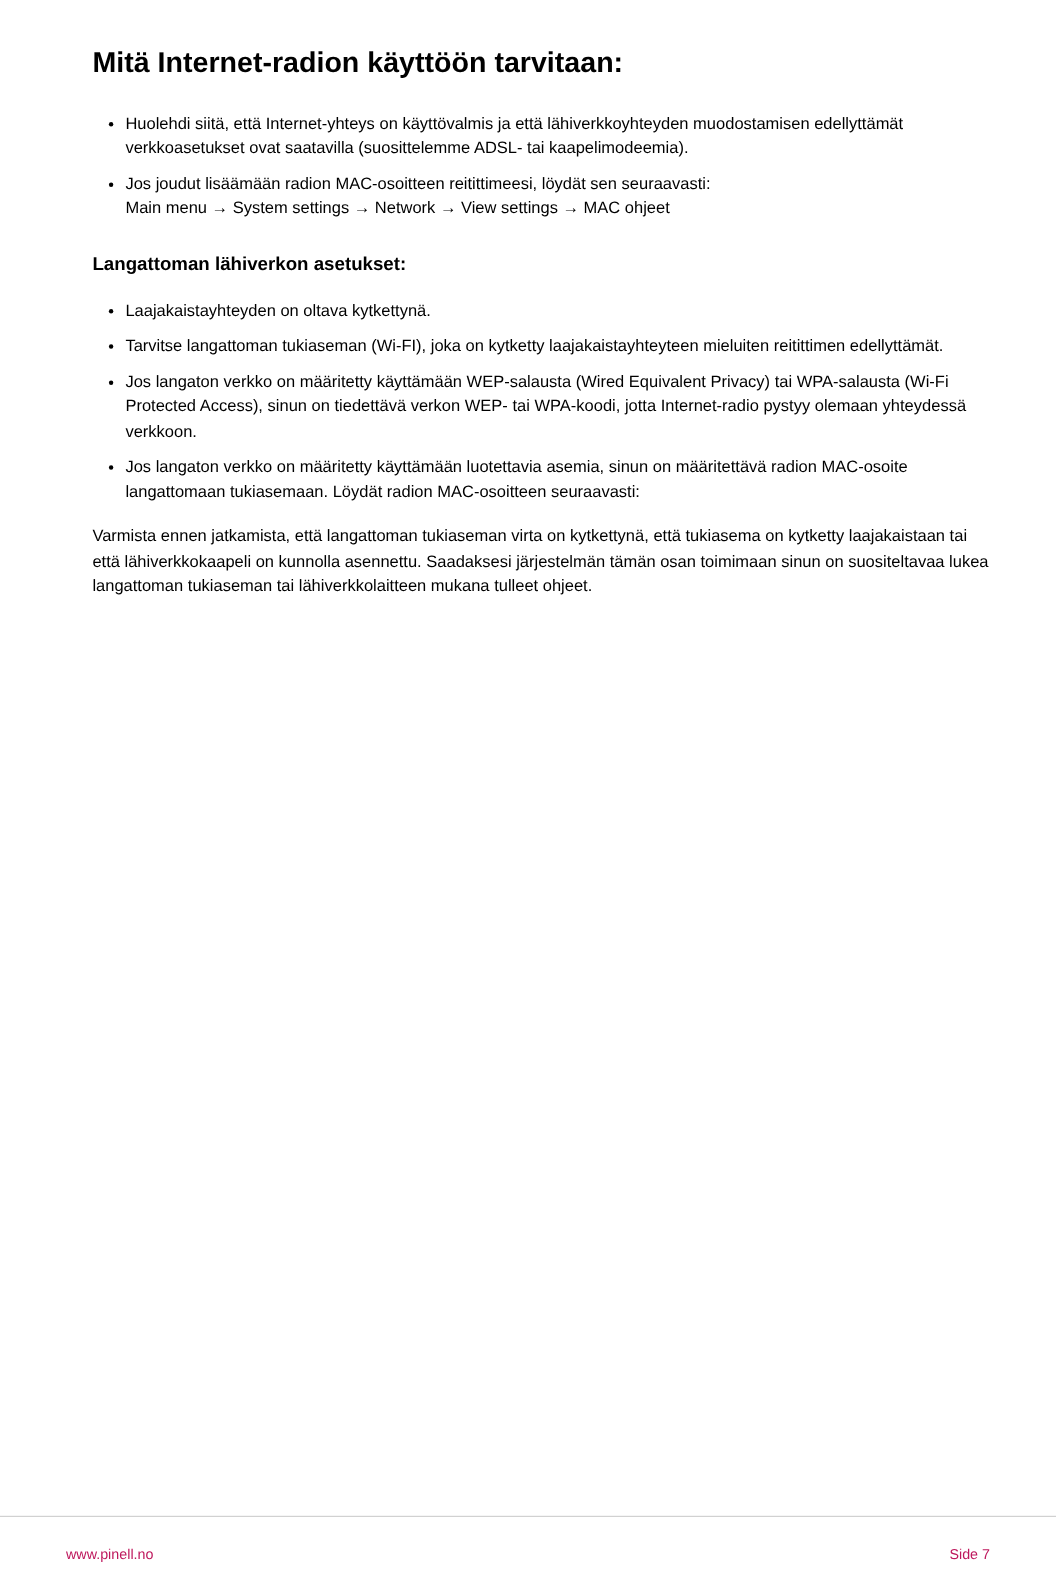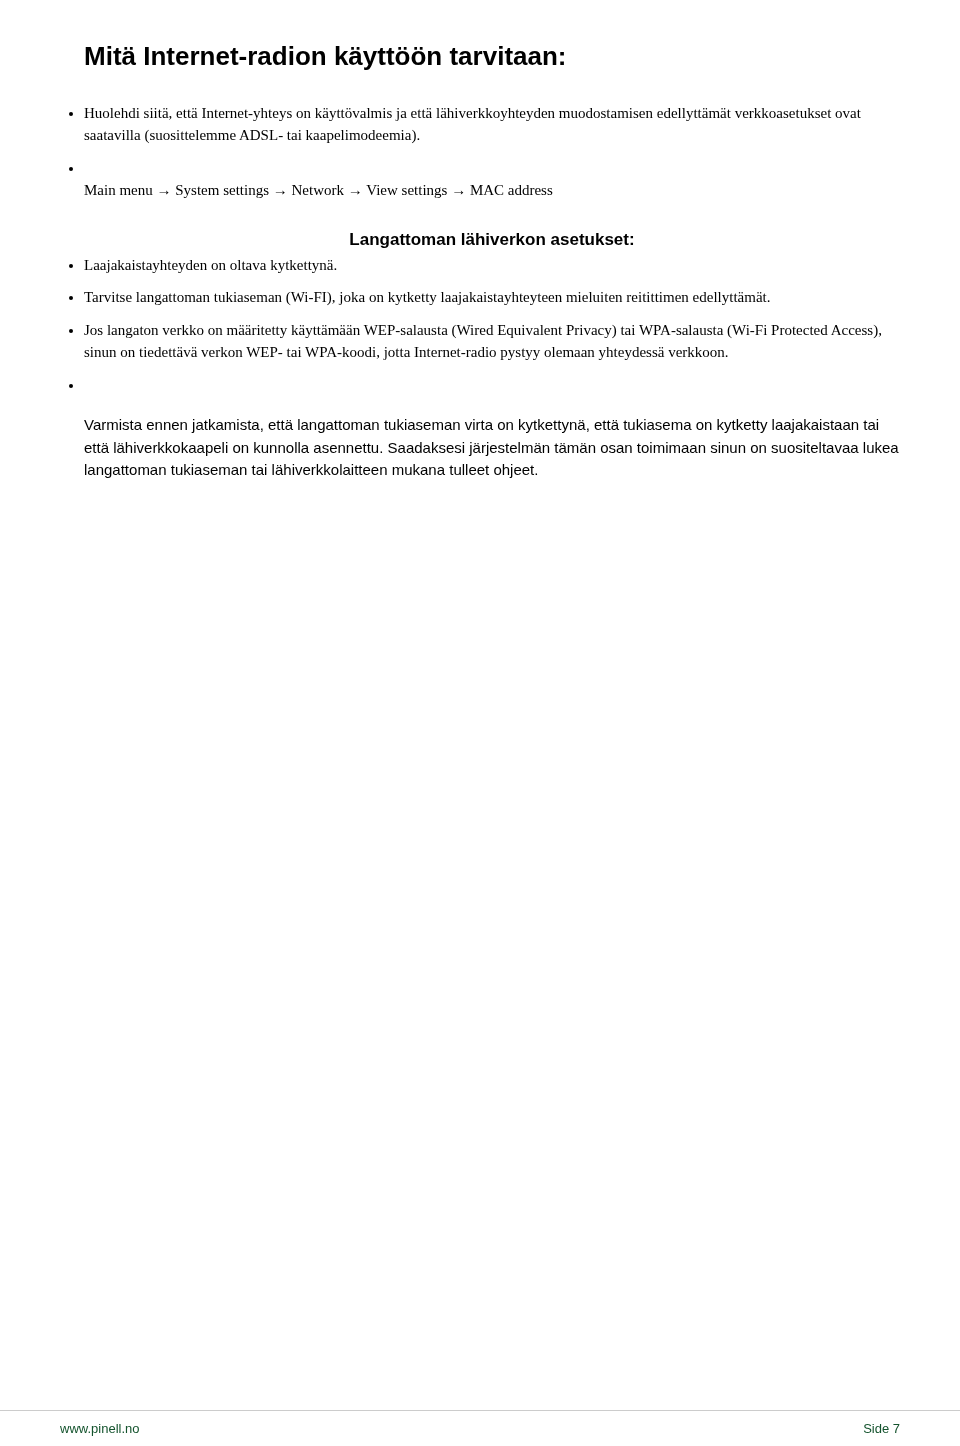--- a/index.html
+++ b/index.html
@@ -28,86 +28,85 @@
     h2 {
       font-size: 17px;
       font-weight: bold;
       margin-bottom: 10px;
       line-height: 1.4;
     }
     h3 {
       font-size: 17px;
       font-weight: bold;
       margin-top: 28px;
-      margin-bottom: 4px;
-      text-align: center;
+      margin-bottom: 22px;
     }
     p {
       margin-bottom: 12px;
       line-height: 1.5;
     }
     ul {
+      margin-left: 30px;
       margin-bottom: 10px;
-      font-family: Liberation Serif, serif;
     }
     ul li {
       margin-bottom: 10px;
       line-height: 1.5;
       list-style-type: disc;
     }
     .section {
       margin-bottom: 18px;
     }
     .footer {
       position: absolute;
       bottom: 0;
       left: 0;
       right: 0;
       border-top: 1px solid #ccc;
-      padding: 10px 60px;
+      padding: 26px 60px;
       display: flex;
       justify-content: space-between;
       align-items: flex-end;
       font-size: 13px;
-      color: #14532d;
+      color: #be185d;
     }
   </style>
 </head>
 <body>
 
 <div class="page-wrapper">
 
   <h1>Mitä Internet-radion käyttöön tarvitaan:</h1>
 
   <div class="section">
     <ul>
       <li>
         <span>Huolehdi siitä, että Internet-yhteys on käyttövalmis ja että lähiverkkoyhteyden muodostamisen edellyttämät verkkoasetukset ovat saatavilla (suosittelemme ADSL- tai kaapelimodeemia).</span>
       </li>
       <li>
-        <br>
-        <span>Main menu → System settings → Network → View settings → MAC address</span>
+        <span>Jos joudut lisäämään radion MAC-osoitteen reitittimeesi, löydät sen seuraavasti:</span><br>
+        <span>Main menu → System settings → Network → View settings → MAC ohjeet</span>
       </li>
     </ul>
   </div>
 
   <div class="section">
     <h3>Langattoman lähiverkon asetukset:</h3>
     <ul>
       <li>
         <span>Laajakaistayhteyden on oltava kytkettynä.</span>
       </li>
       <li>
         <span>Tarvitse langattoman tukiaseman (Wi-FI), joka on kytketty laajakaistayhteyteen mieluiten reitittimen edellyttämät.</span>
       </li>
       <li>
         <span>Jos langaton verkko on määritetty käyttämään WEP-salausta (Wired Equivalent Privacy) tai WPA-salausta (Wi-Fi Protected Access), sinun on tiedettävä verkon WEP- tai WPA-koodi, jotta Internet-radio pystyy olemaan yhteydessä verkkoon.</span>
       </li>
       <li>
-        <br>
+        <span>Jos langaton verkko on määritetty käyttämään luotettavia asemia, sinun on määritettävä radion MAC-osoite langattomaan tukiasemaan. Löydät radion MAC-osoitteen seuraavasti:</span><br>
       </li>
     </ul>
   </div>
 
   <div class="section">
     <p>Varmista ennen jatkamista, että langattoman tukiaseman virta on kytkettynä, että tukiasema on kytketty laajakaistaan tai että lähiverkkokaapeli on kunnolla asennettu. Saadaksesi järjestelmän tämän osan toimimaan sinun on suositeltavaa lukea langattoman tukiaseman tai lähiverkkolaitteen mukana tulleet ohjeet.</p>
   </div>
 
 </div>
 

